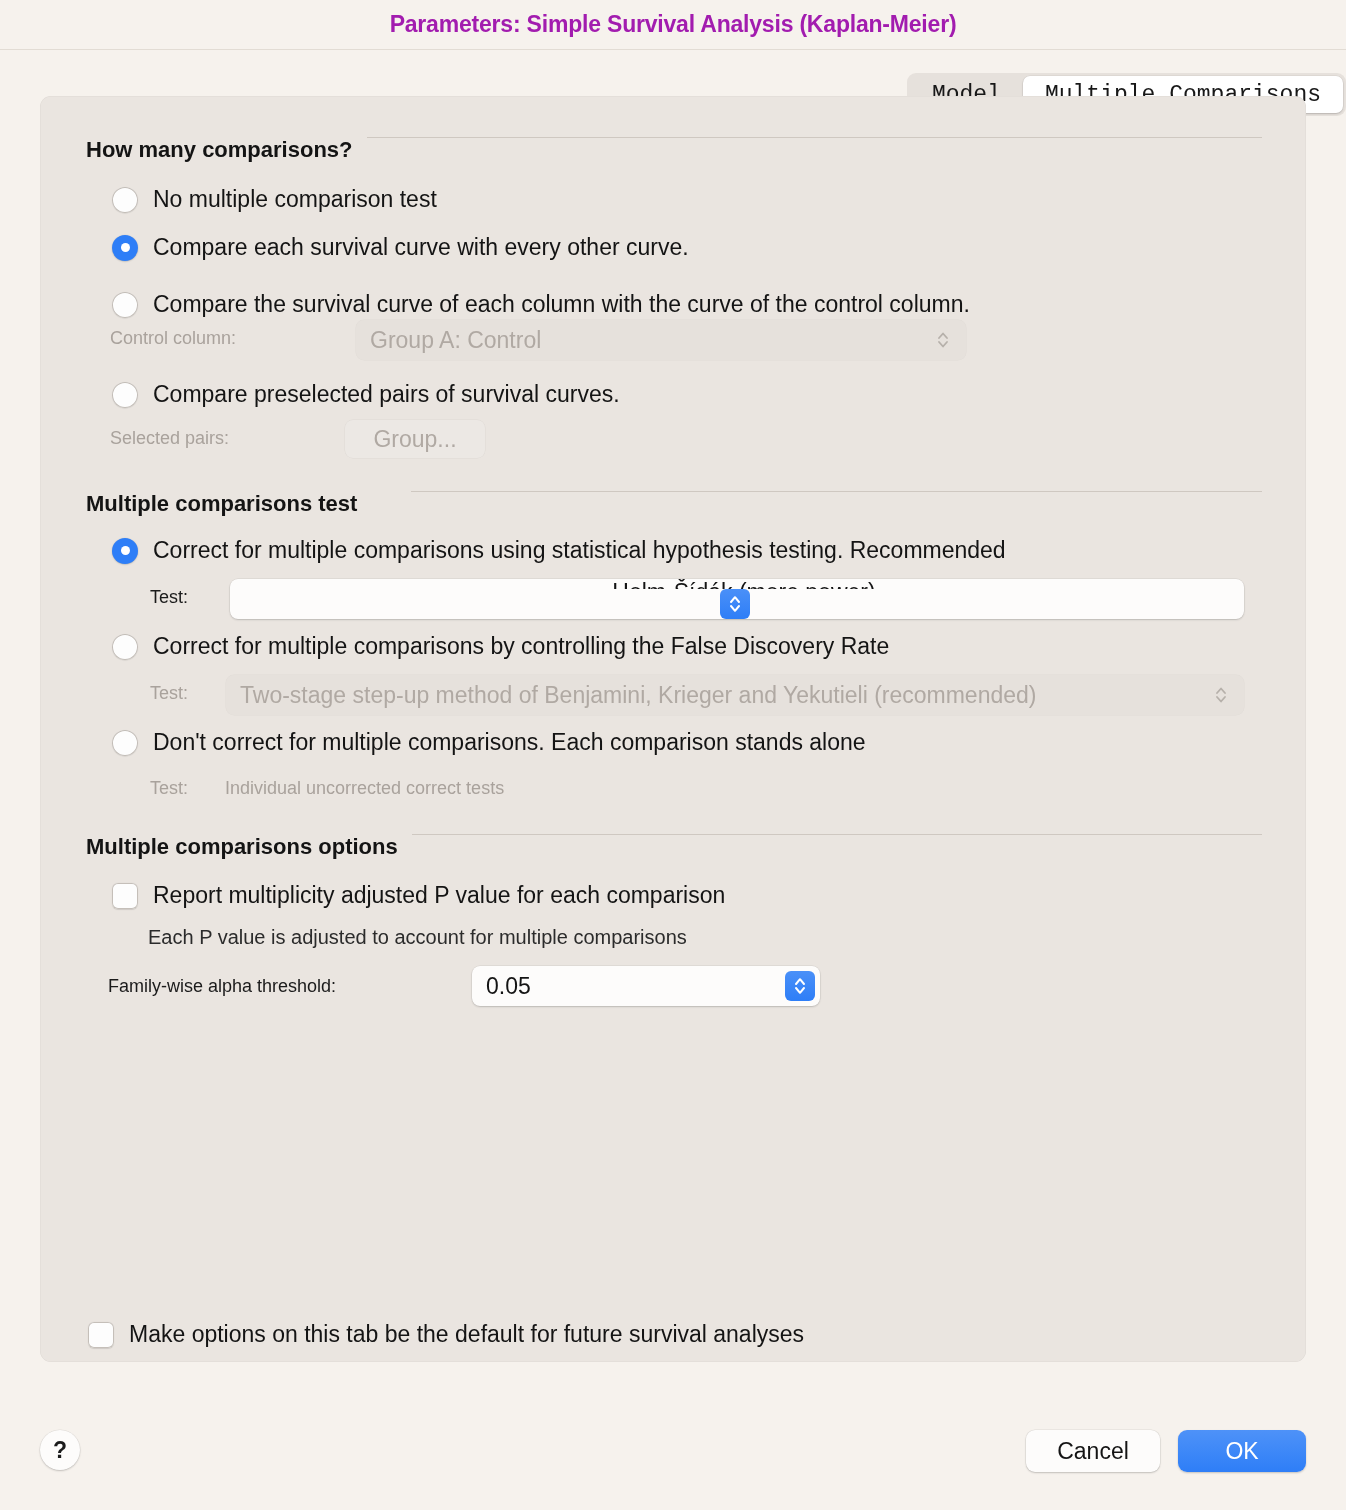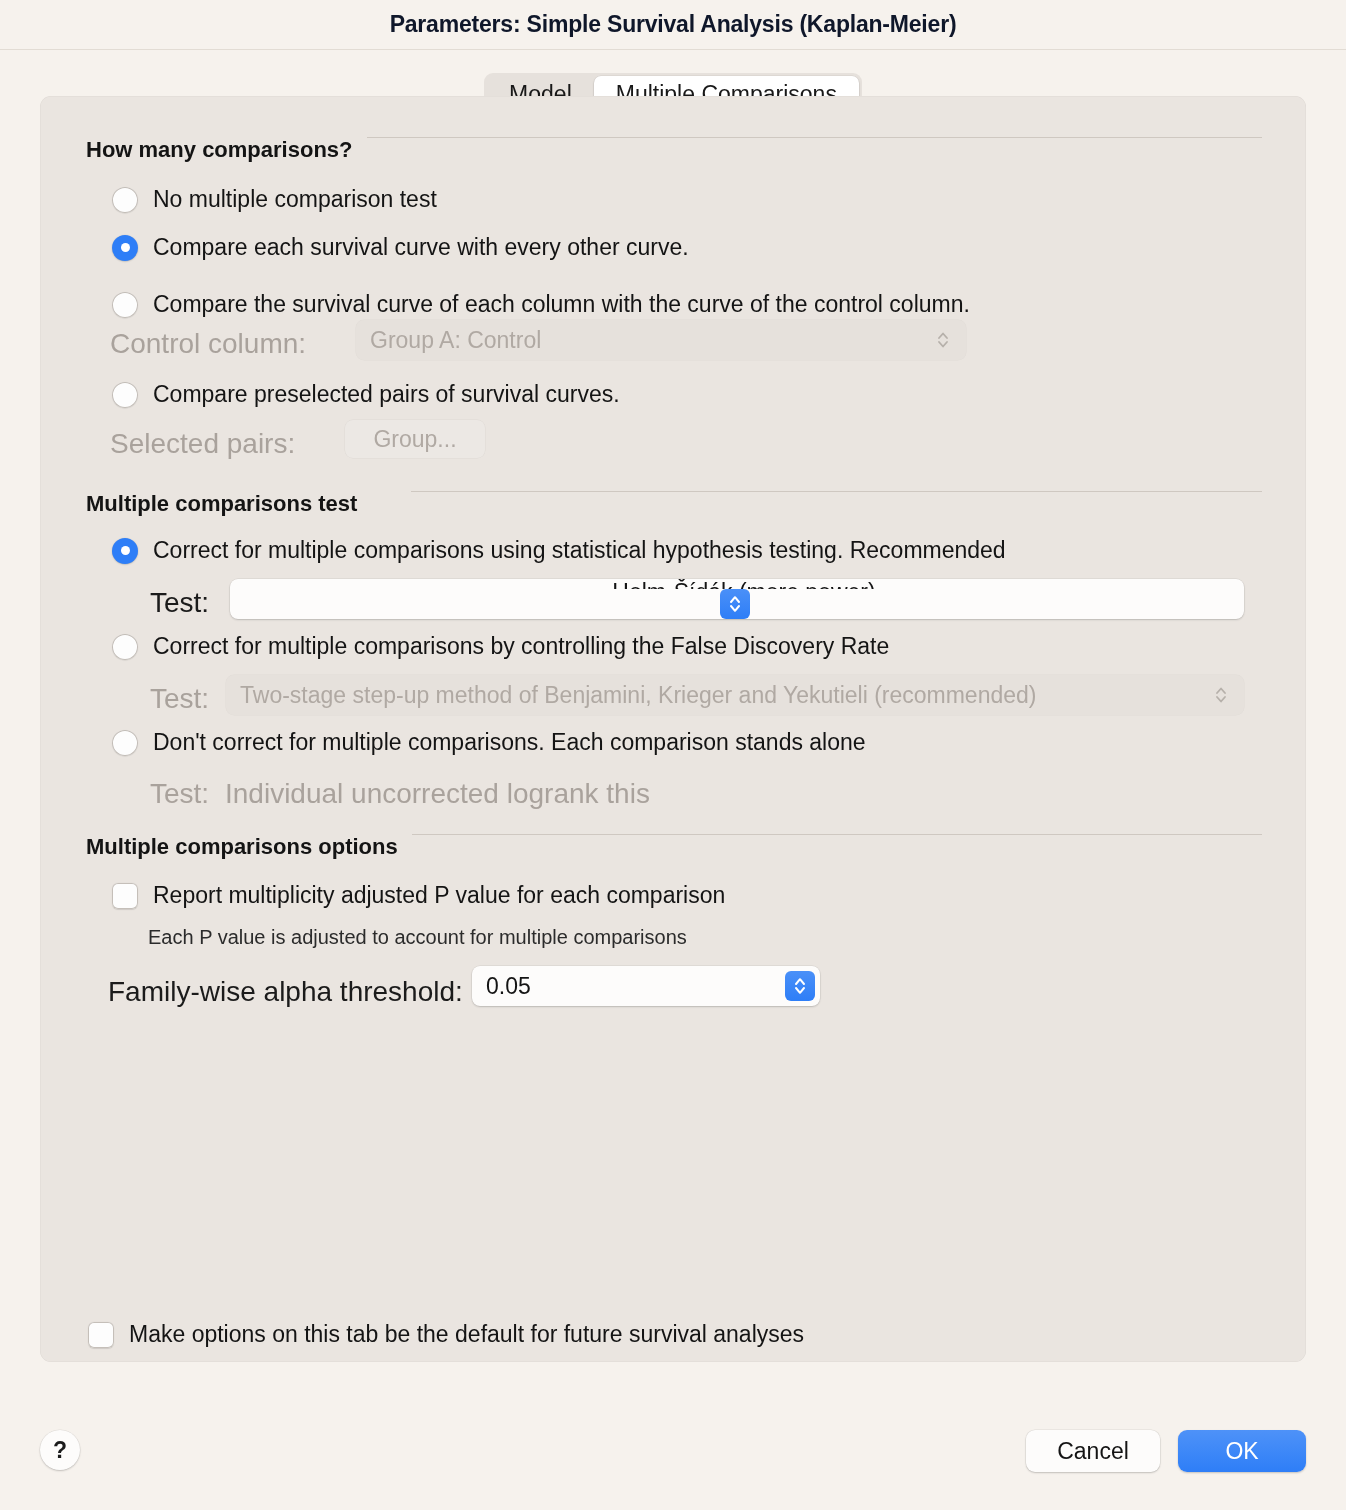--- a/index.html
+++ b/index.html
@@ -20,29 +20,30 @@
     display: flex;
     align-items: center;
     justify-content: center;
     border-bottom: 1px solid #e2dcd4;
     background: #f6f2ed;
   }
   .titlebar-text {
     font-size: 23px;
     font-weight: bold;
     letter-spacing: -0.2px;
-    color: #0f172a;
+    color: #a21caf;
   }
 
   
   .tabbar {
     display: flex;
-    justify-content: center;
+    justify-content: flex-end;
     padding-top: 23px;
     padding-bottom: 3px;
+    font-family: Liberation Mono, monospace;
   }
   .tabs {
     display: flex;
     align-items: center;
     background: #e6e1dc;
     border-radius: 9px;
     padding: 3px;
     height: 43px;
   }
   .tab {
@@ -138,21 +139,21 @@
   }
   .row .txt {
     font-size: 23px;
     margin-left: 15px;
     color: #141414;
     white-space: nowrap;
   }
 
   .sublabel {
     position: absolute;
-    font-size: 28px;
+    font-size: 18px;
     color: #a9a29c;
     white-space: nowrap;
   }
   .sublabel.dark { color: #1b1b1b; }
   .note {
     position: absolute;
     font-size: 20px;
     color: #2b2b2b;
     white-space: nowrap;
   }
@@ -345,21 +346,21 @@
       </svg>
     </span>
   </div>
 
   <div class="row" style="left:72px; top:633px;">
     <span class="radio"></span>
     <span class="txt">Don't correct for multiple comparisons. Each comparison stands alone</span>
   </div>
 
   <div class="sublabel" style="left:110px; top:682px;">Test:</div>
-  <div class="sublabel" style="left:185px; top:682px;">Individual uncorrected logrank this</div>
+  <div class="sublabel" style="left:185px; top:682px;">Individual uncorrected correct tests</div>
 
   <div class="section-head" style="top:738px;">
     <span class="label">Multiple comparisons options</span>
     <span class="rule"></span>
   </div>
 
   <div class="row" style="left:72px; top:786px;">
     <span class="checkbox"></span>
     <span class="txt">Report multiplicity adjusted P value for each comparison</span>
   </div>

